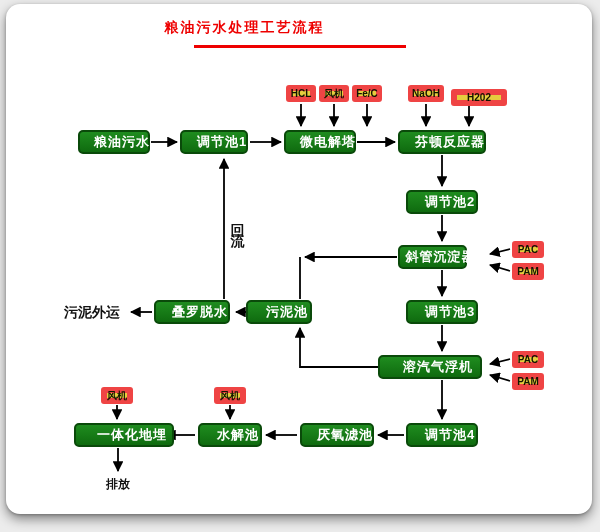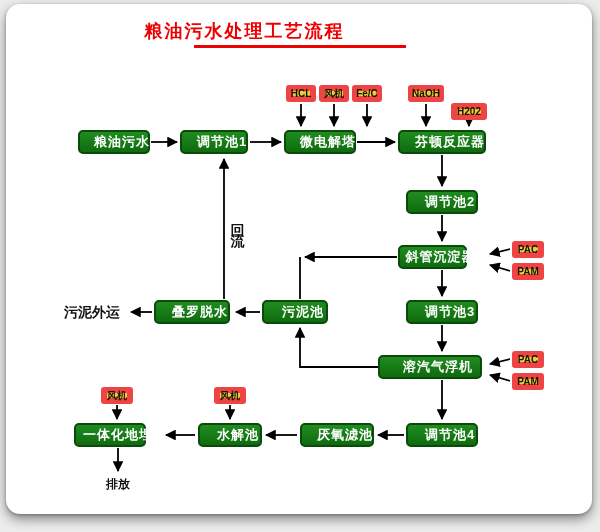--- a/index.html
+++ b/index.html
@@ -9,21 +9,21 @@
     font-family:"Liberation Sans","DejaVu Sans",sans-serif;
   }
   .card{
     position:absolute;left:6px;top:4px;width:586px;height:510px;
     background:#ffffff;border-radius:14px;
     box-shadow:0 5px 12px rgba(0,0,0,.45),0 1px 3px rgba(0,0,0,.25);
     z-index:1;
   }
   .title{
     position:absolute;top:19px;left:0;width:489px;text-align:center;
-    color:#ee0000;font-size:18px;font-weight:bold;letter-spacing:2px;z-index:3;
+    color:#ee0000;font-size:14px;font-weight:bold;letter-spacing:2px;z-index:3;
   }
   .title-underline{
     position:absolute;top:45px;left:194px;width:212px;height:3px;
     background:#ee0000;z-index:3;
   }
   .node{
     position:absolute;height:24px;box-sizing:border-box;z-index:3;
     background:linear-gradient(180deg,#1f8c1f,#0f6b0f);
     border:2px solid #0a4a0a;border-radius:5px;
     color:#ffffff;font-weight:bold;font-size:13px;letter-spacing:1px;
@@ -103,29 +103,29 @@
 <div class="node" style="left:180px;top:130px;width:68px">调节池1</div>
 <div class="node" style="left:284px;top:130px;width:72px">微电解塔</div>
 <div class="node" style="left:398px;top:130px;width:88px">芬顿反应器</div>
 <div class="node" style="left:406px;top:190px;width:72px">调节池2</div>
 <div class="node" style="left:398px;top:245px;width:69px">斜管沉淀器</div>
 <div class="node" style="left:406px;top:300px;width:72px">调节池3</div>
 <div class="node" style="left:378px;top:355px;width:104px">溶汽气浮机</div>
 <div class="node" style="left:406px;top:423px;width:72px">调节池4</div>
 <div class="node" style="left:300px;top:423px;width:74px">厌氧滤池</div>
 <div class="node" style="left:198px;top:423px;width:64px">水解池</div>
-<div class="node" style="left:74px;top:423px;width:72px">一体化地埋</div>
-<div class="node" style="left:262px;top:300px;width:66px">污泥池</div>
+<div class="node" style="left:74px;top:423px;width:100px">一体化地埋</div>
+<div class="node" style="left:246px;top:300px;width:66px">污泥池</div>
 <div class="node" style="left:154px;top:300px;width:76px">叠罗脱水</div>
 
 <div class="dose" style="left:286px;top:85px;width:30px">HCL</div>
 <div class="dose" style="left:319px;top:85px;width:30px">风机</div>
 <div class="dose" style="left:352px;top:85px;width:30px">Fe/C</div>
 <div class="dose" style="left:408px;top:85px;width:36px">NaOH</div>
-<div class="dose" style="left:451px;top:103px;width:36px">H202</div>
+<div class="dose" style="left:451px;top:89px;width:56px">H202</div>
 <div class="dose" style="left:512px;top:241px;width:32px">PAC</div>
 <div class="dose" style="left:512px;top:263px;width:32px">PAM</div>
 <div class="dose" style="left:512px;top:351px;width:32px">PAC</div>
 <div class="dose" style="left:512px;top:373px;width:32px">PAM</div>
 <div class="dose" style="left:101px;top:387px;width:32px">风机</div>
 <div class="dose" style="left:214px;top:387px;width:32px">风机</div>
 
 <div class="plain" style="left:64px;top:304px;font-size:14px">污泥外运</div>
 <div class="plain" style="left:92px;top:476px;width:52px;text-align:center;font-size:12px">排放</div>
 <div class="plain vertical" style="left:229px;top:212px;font-size:14px">回流</div>

